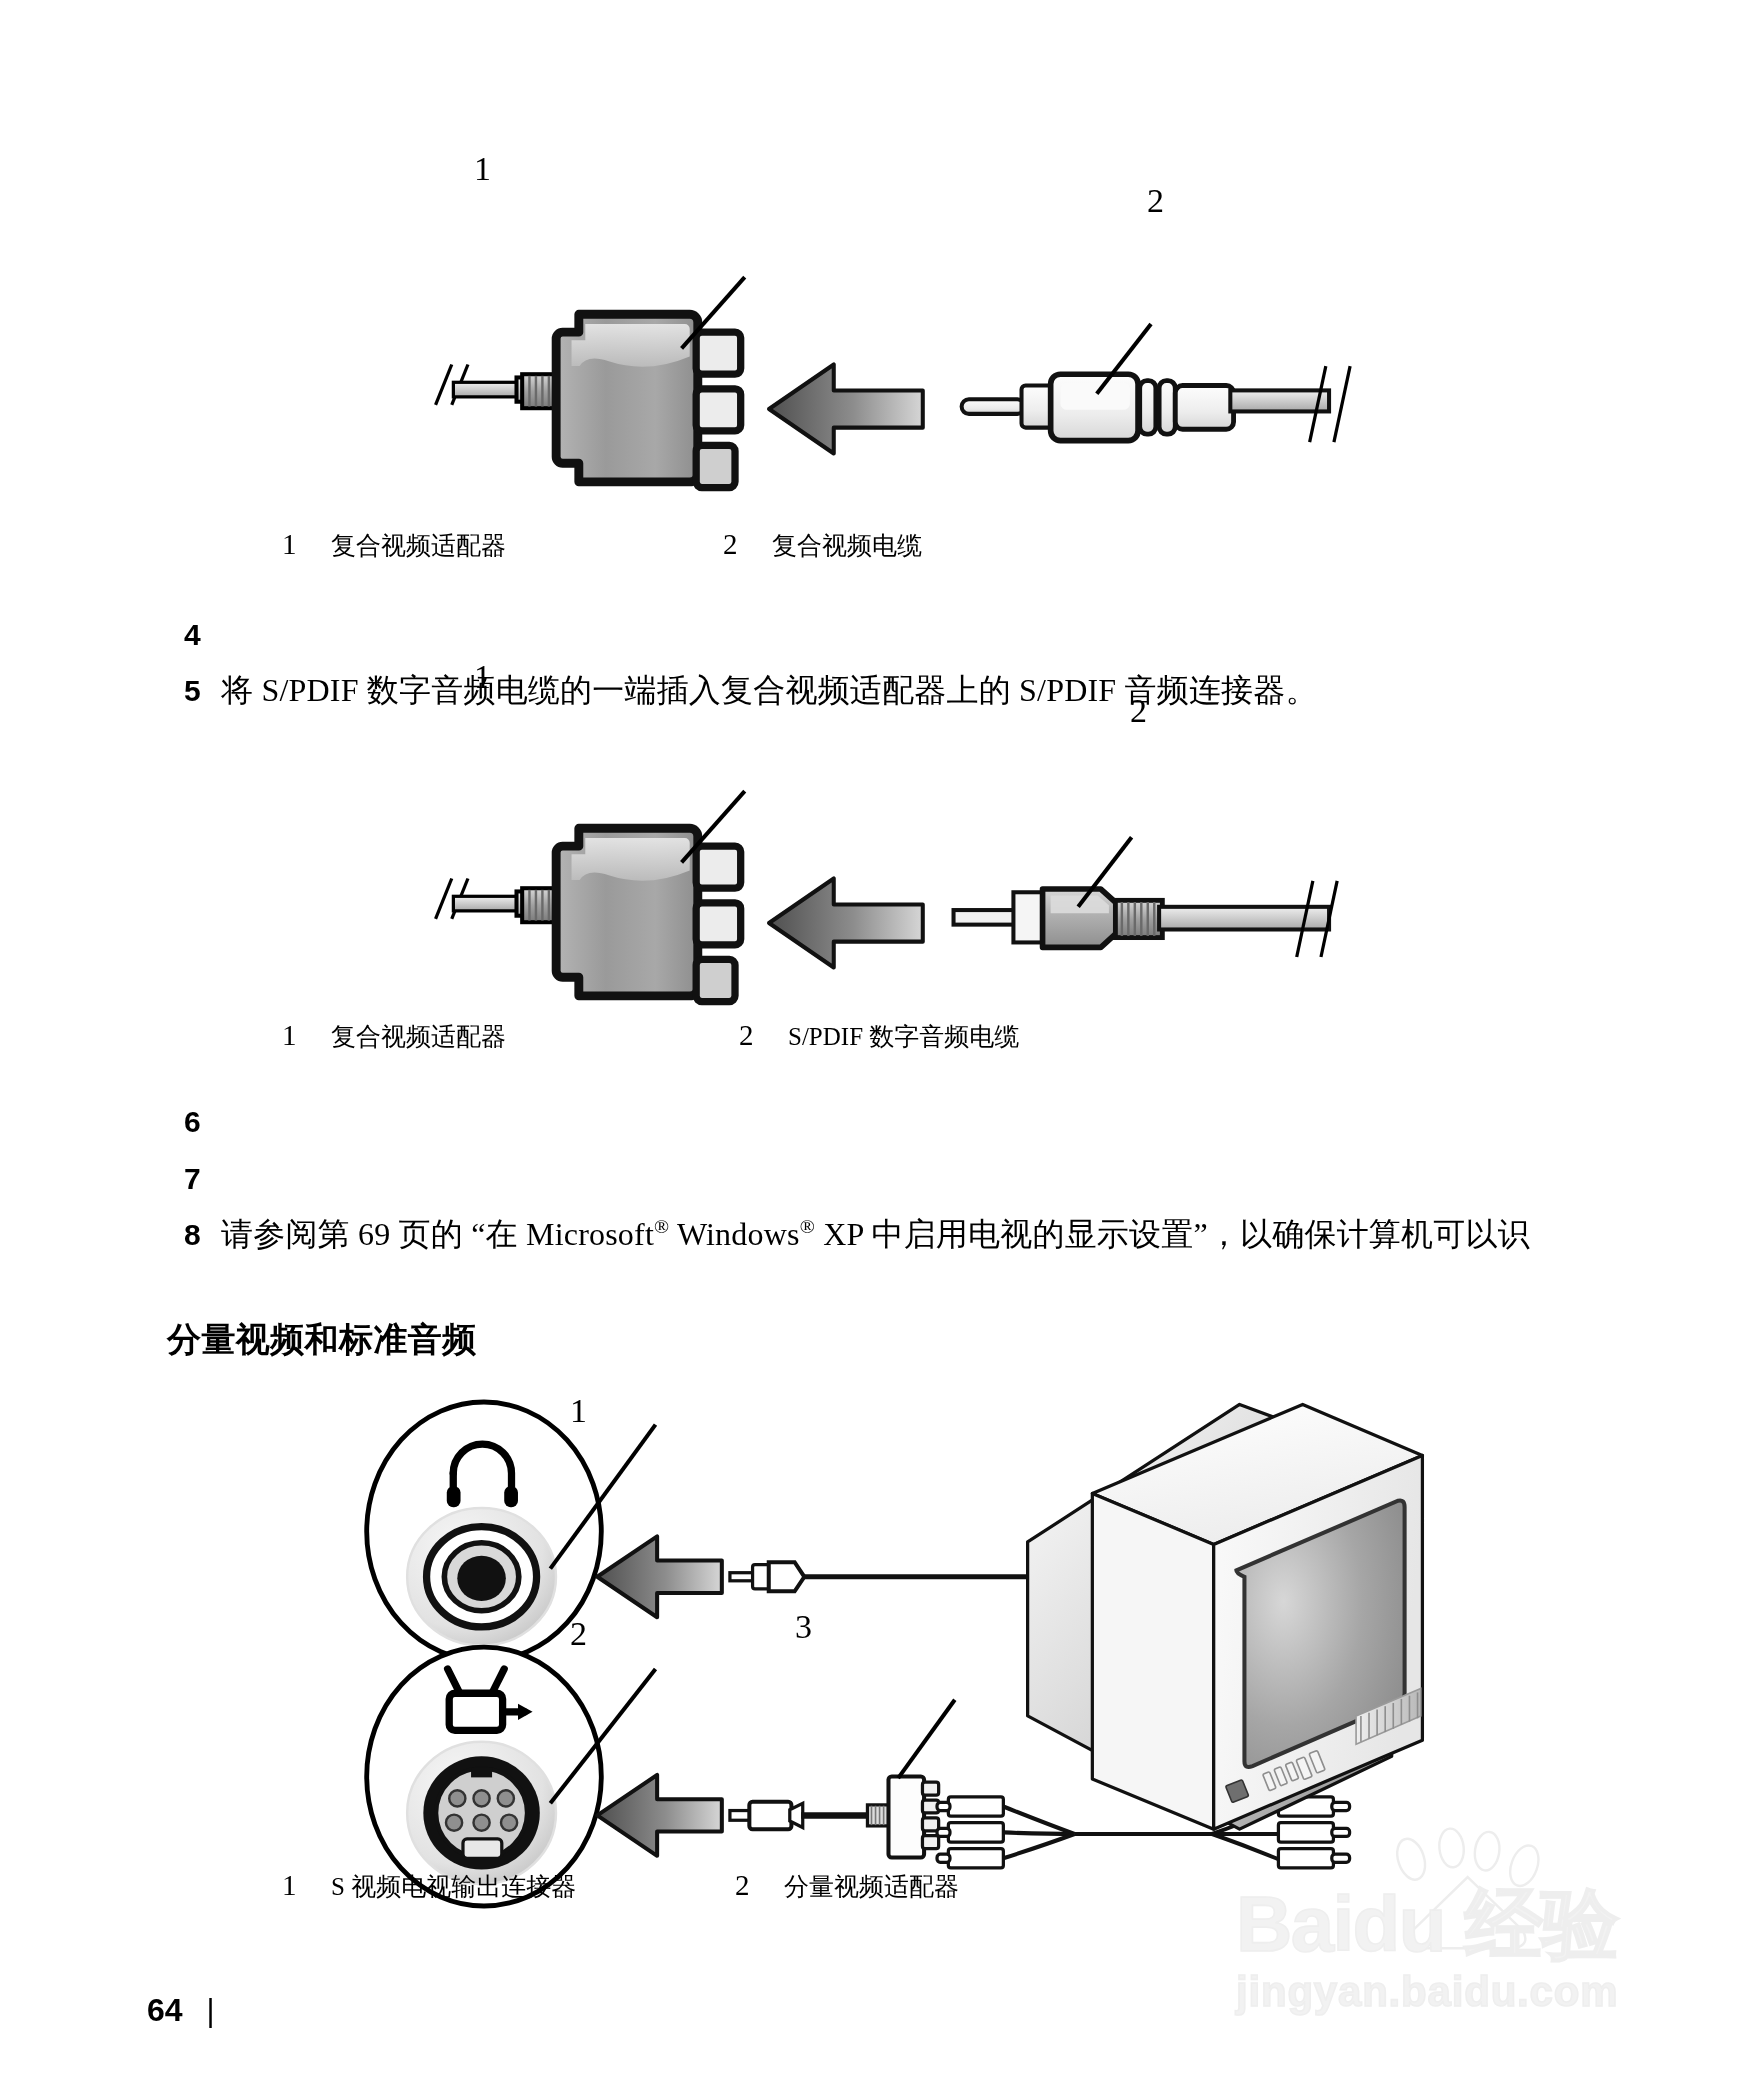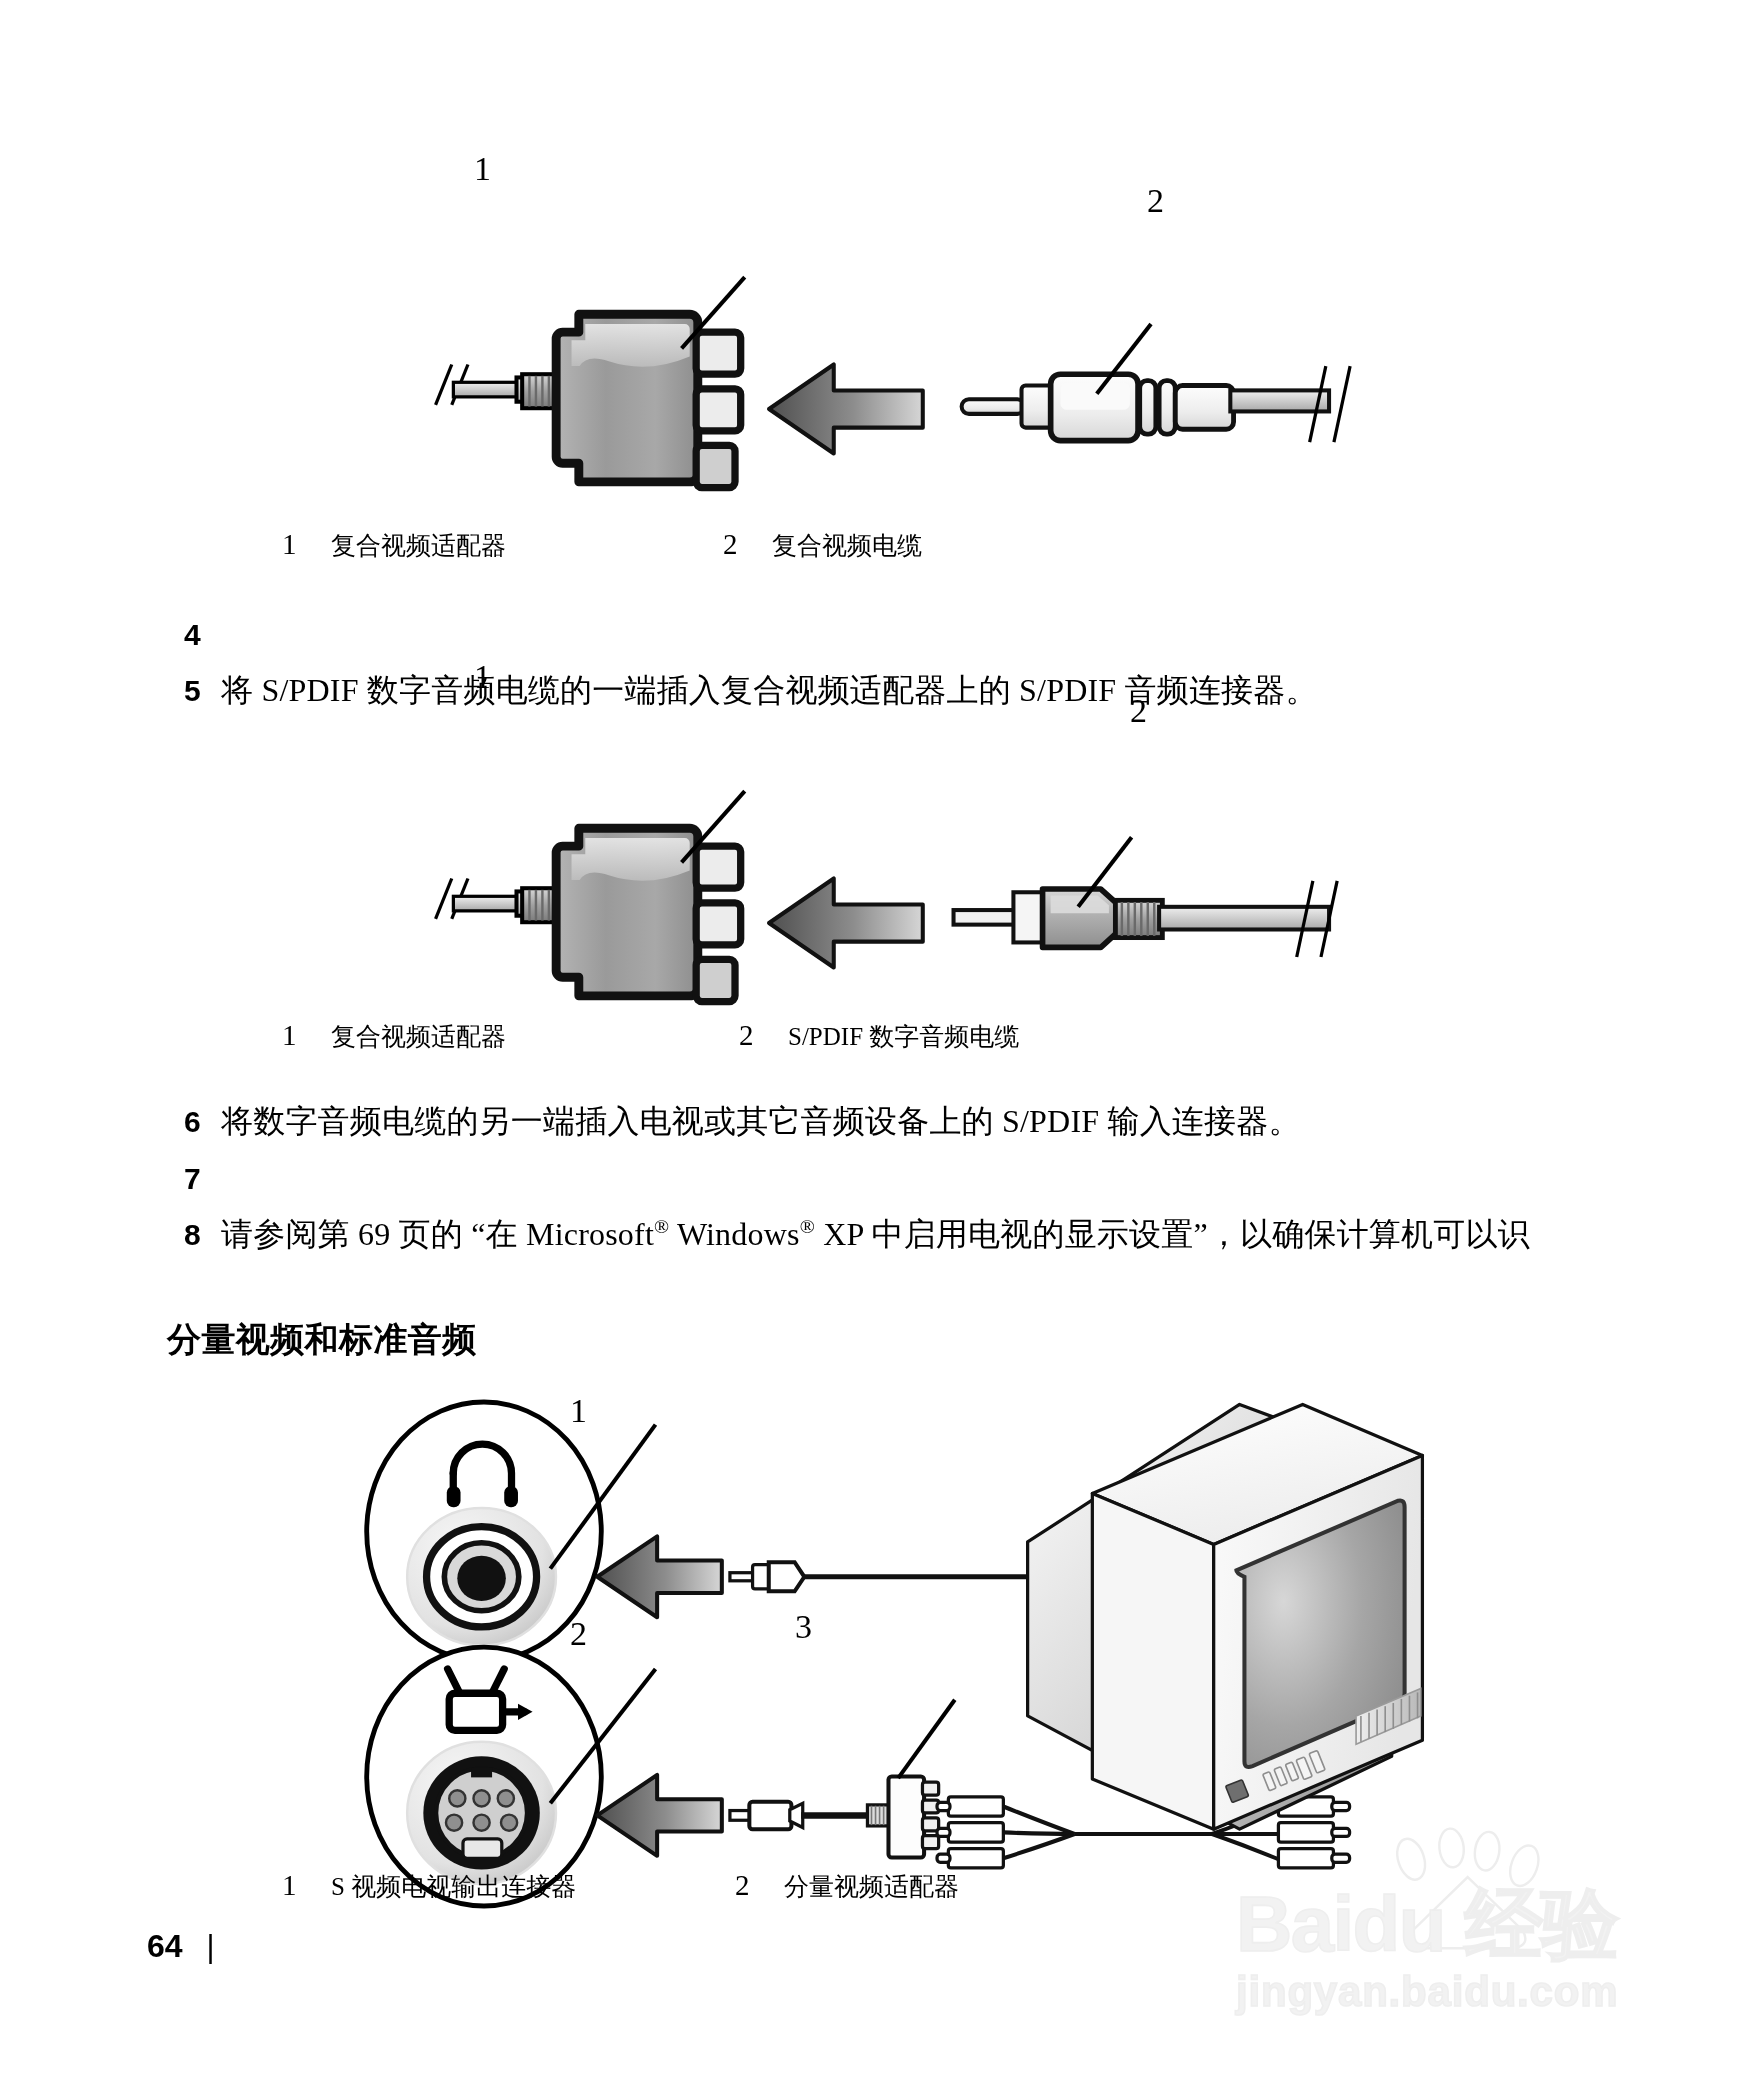--- a/index.html
+++ b/index.html
@@ -351,21 +351,20 @@
       <span class="ctext">复合视频适配器</span>
     </div>
     <div class="caption-cell">
       <span class="cnum">2</span>
       <span class="ctext">S/PDIF 数字音频电缆</span>
     </div>
   </div>
 
   <div class="step" style="left:184px; top:1099px; width:1416px;">
     <span class="num">6</span>
-    <span class="body">将数字音频电缆的另一端插入电视或其它音频设备上的 S/PDIF 输入连接器。</span>
   </div>
   <div class="step" style="left:184px; top:1156px; width:1416px;">
     <span class="num">7</span>
   </div>
   <div class="step" style="left:184px; top:1212px; width:1424px;">
     <span class="num">8</span>
     <span class="body">
       <span>请参阅第 69 页的 “在 Microsoft</span><sup>®</sup><span> Windows</span><sup>®</sup><span> XP 中启用电视的显示设置”，以确保计算机可以识</span><br>
     </span>
   </div>
@@ -590,19 +589,19 @@
         <ellipse cx="108" cy="16" rx="15" ry="24" transform="rotate(-6 108 16)"></ellipse>
         <ellipse cx="152" cy="20" rx="15" ry="24" transform="rotate(8 152 20)"></ellipse>
         <ellipse cx="198" cy="38" rx="16" ry="26" transform="rotate(20 198 38)"></ellipse>
         <path d="M 128 52 L 196 118 Q 206 136 186 140 L 70 140 Q 50 136 60 118 Z"></path>
       </g>
     </svg>
     <div class="wm-text wm-main" style="position:absolute; left:0; top:14.6px;">Baidu 经验</div>
     <div class="wm-text wm-sub" style="position:absolute; left:0; top:105px;">jingyan.baidu.com</div>
   </div>
 
-  <div class="footer" style="left:147px; top:1928px;">
+  <div class="footer" style="left:147px; top:1992px;">
     <span class="pagenum">64</span>
     <span class="bar">|</span>
   </div>
 
 </div>
 
 
 </body></html>

